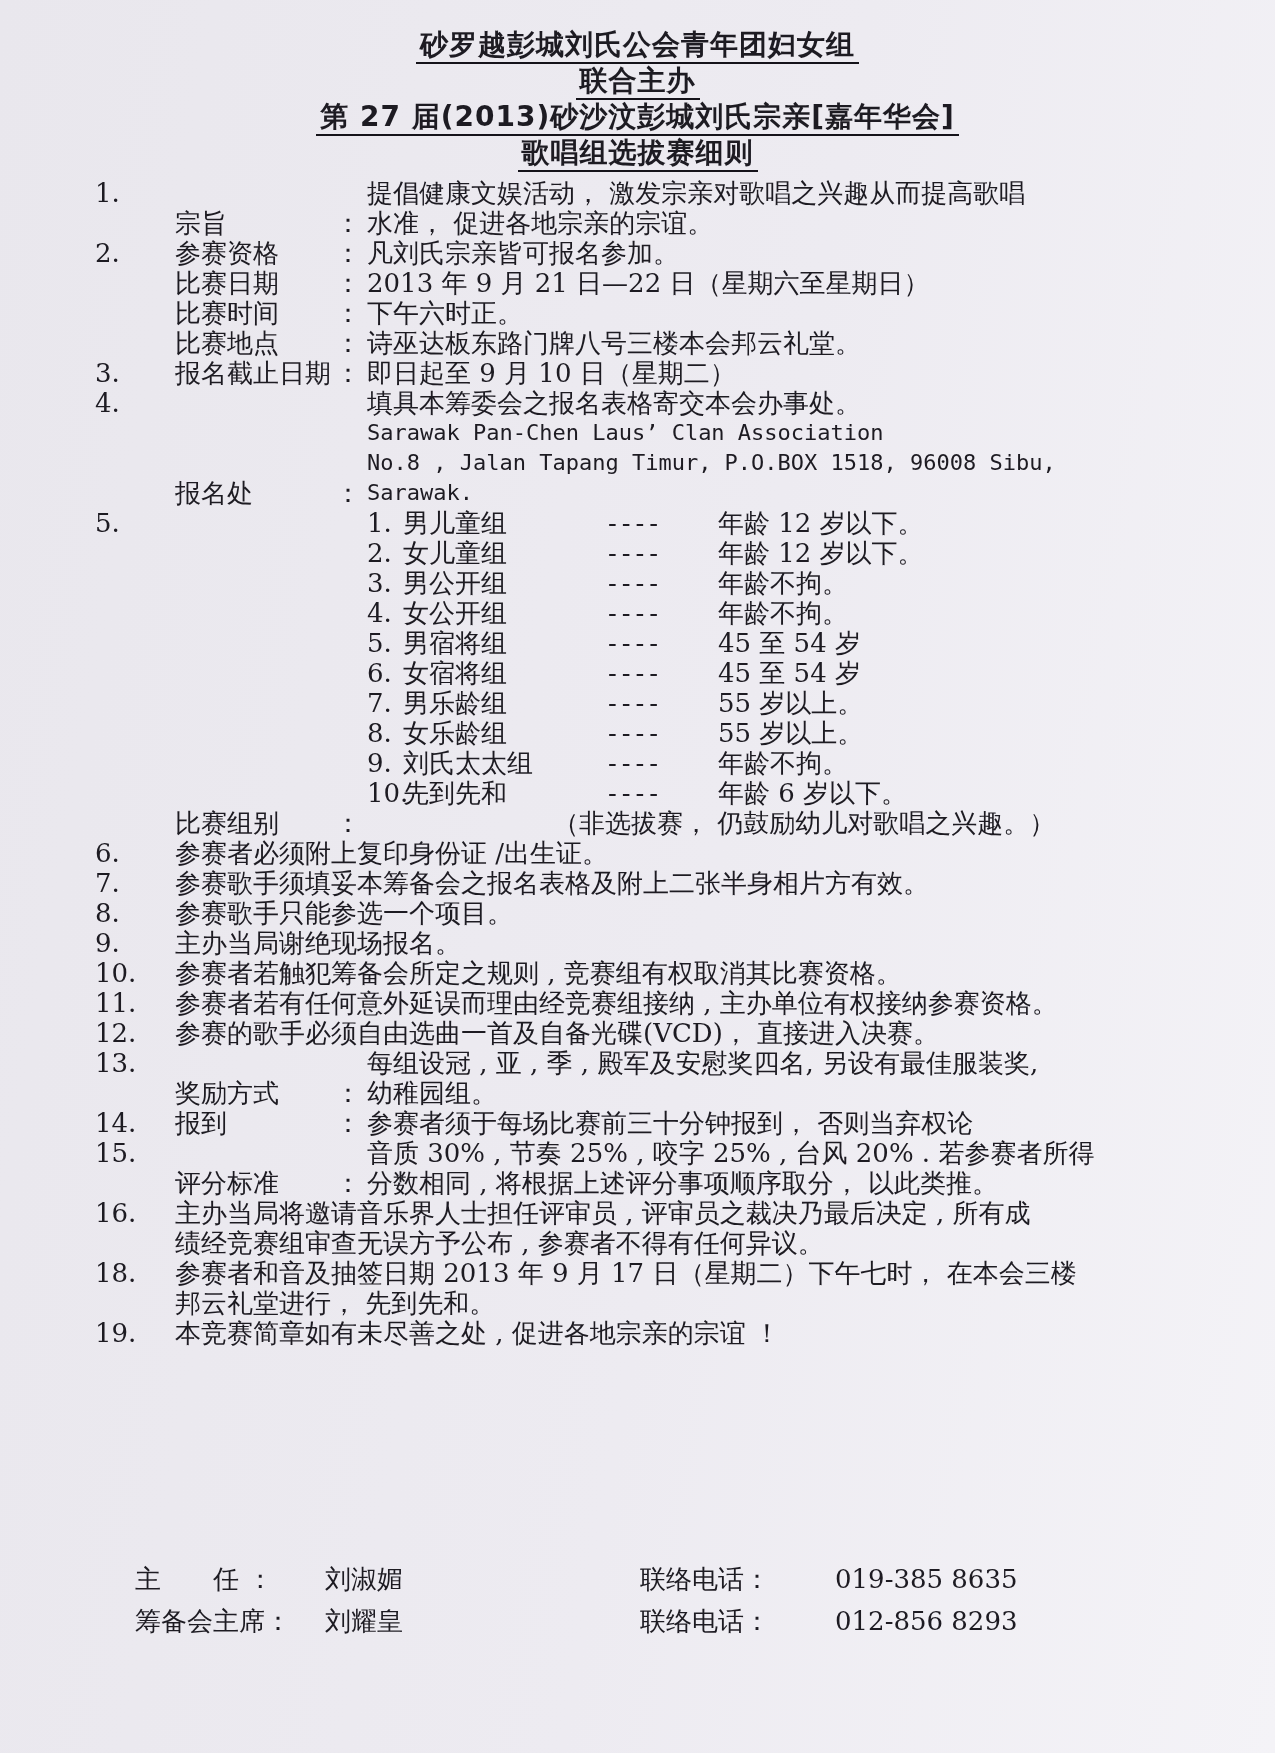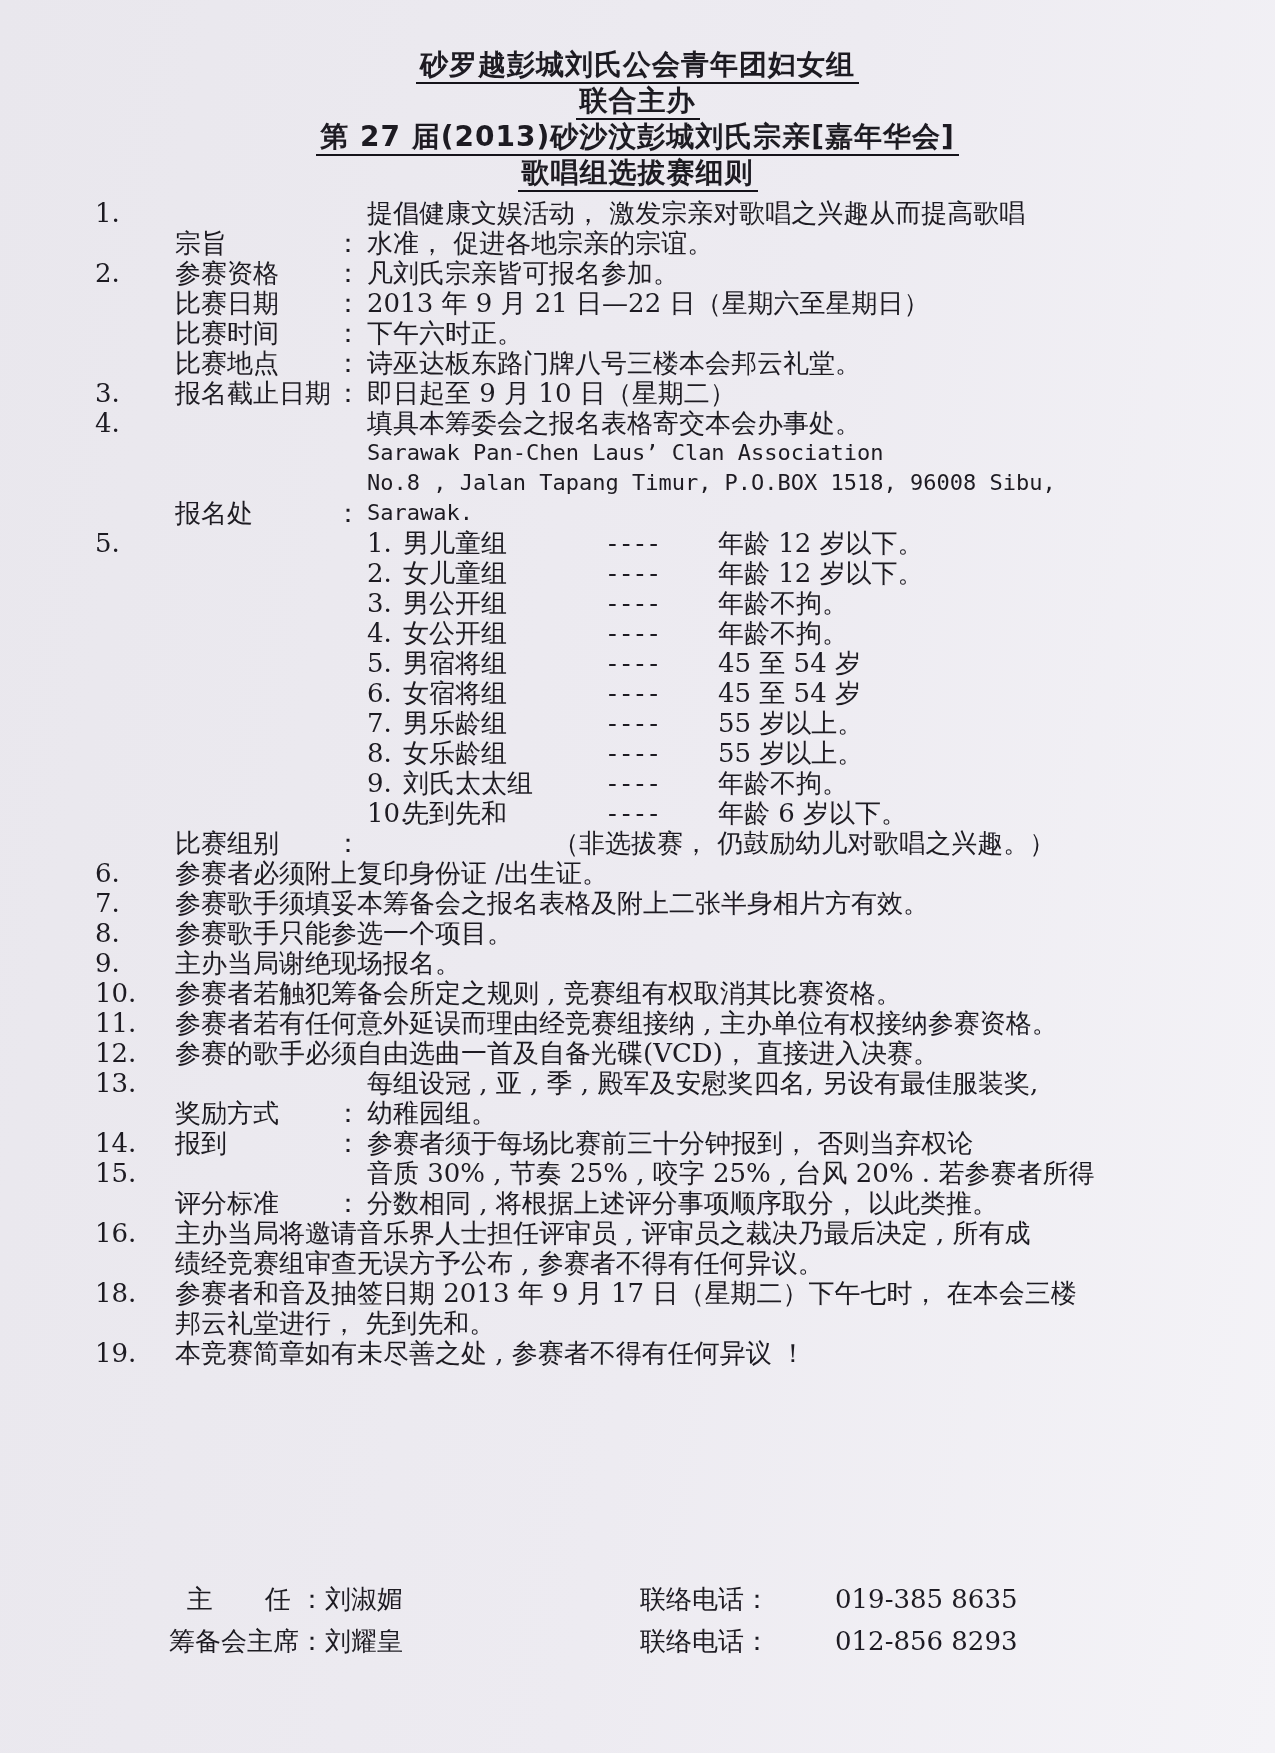--- a/index.html
+++ b/index.html
@@ -7,21 +7,21 @@
     width:1275px;height:1753px;
     background:#ffffff;
     font-family:"DejaVu Serif","Liberation Serif",serif;
     color:#1d1b22;
     overflow:hidden;
   }
   .page{
     position:absolute;inset:0;
     background:linear-gradient(100deg,#e9e7ed 0%,#edebf1 55%,#f4f3f7 100%);
     box-sizing:border-box;
-    padding-top:48px;
+    padding-top:28px;
   }
   
   .hdr{text-align:center;font-family:"DejaVu Sans","Liberation Sans",sans-serif;font-weight:bold;}
   .hdr-line{line-height:33px;font-size:28px;letter-spacing:1px;}
   .hdr-line span{display:inline-block;border-bottom:2px solid #15131a;padding:0 4px 1px 4px;}
   
   .secs{margin-top:6px;padding:0 95px;font-size:26px;line-height:30px;}
   .sec{display:flex;align-items:flex-start;}
   .sec-num{width:80px;flex:none;}
   .sec-body{flex:1;min-width:0;}
@@ -32,21 +32,21 @@
   .eng{font-family:"DejaVu Sans Mono","Liberation Mono",monospace;font-size:22px;}
   .grp-row{display:flex;}
   .grp-no{width:36px;flex:none;}
   .grp-name{width:205px;flex:none;}
   .grp-dash{width:110px;flex:none;letter-spacing:5px;}
   .grp-age{flex:1;}
   .note{margin-left:186px;}
   
   .footer{margin-top:210px;padding:0 95px 0 135px;font-size:26px;line-height:42px;}
   .f-row{display:flex;}
-  .f-role{width:190px;flex:none;text-align:right;}
+  .f-role{width:190px;flex:none;}
   .f-name{width:315px;flex:none;}
   .f-plabel{width:195px;flex:none;}
   .f-phone{flex:1;}
 </style>
 </head>
 <body>
 
 <div class="page">
 
   <div class="hdr">
@@ -292,21 +292,21 @@
       <div class="sec">
         <div class="sec-num">18.</div>
         <div class="sec-body">
           <div class="line">参赛者和音及抽签日期 2013 年 9 月 17 日（星期二）下午七时， 在本会三楼</div>
           <div class="line">邦云礼堂进行， 先到先和。</div>
         </div>
       </div>
       <div class="sec">
         <div class="sec-num">19.</div>
         <div class="sec-body">
-          <div class="line">本竞赛简章如有未尽善之处 , 参赛者不得有任何异议 ！</div>
+          <div class="line">本竞赛简章如有未尽善之处 , 促进各地宗亲的宗谊 ！</div>
         </div>
       </div>
     </div>
 
   <div class="footer">
     <div class="f-row">
       <div class="f-role">主　　任 ：</div>
       <div class="f-name">刘淑媚</div>
       <div class="f-plabel">联络电话：</div>
       <div class="f-phone">019-385 8635</div>

